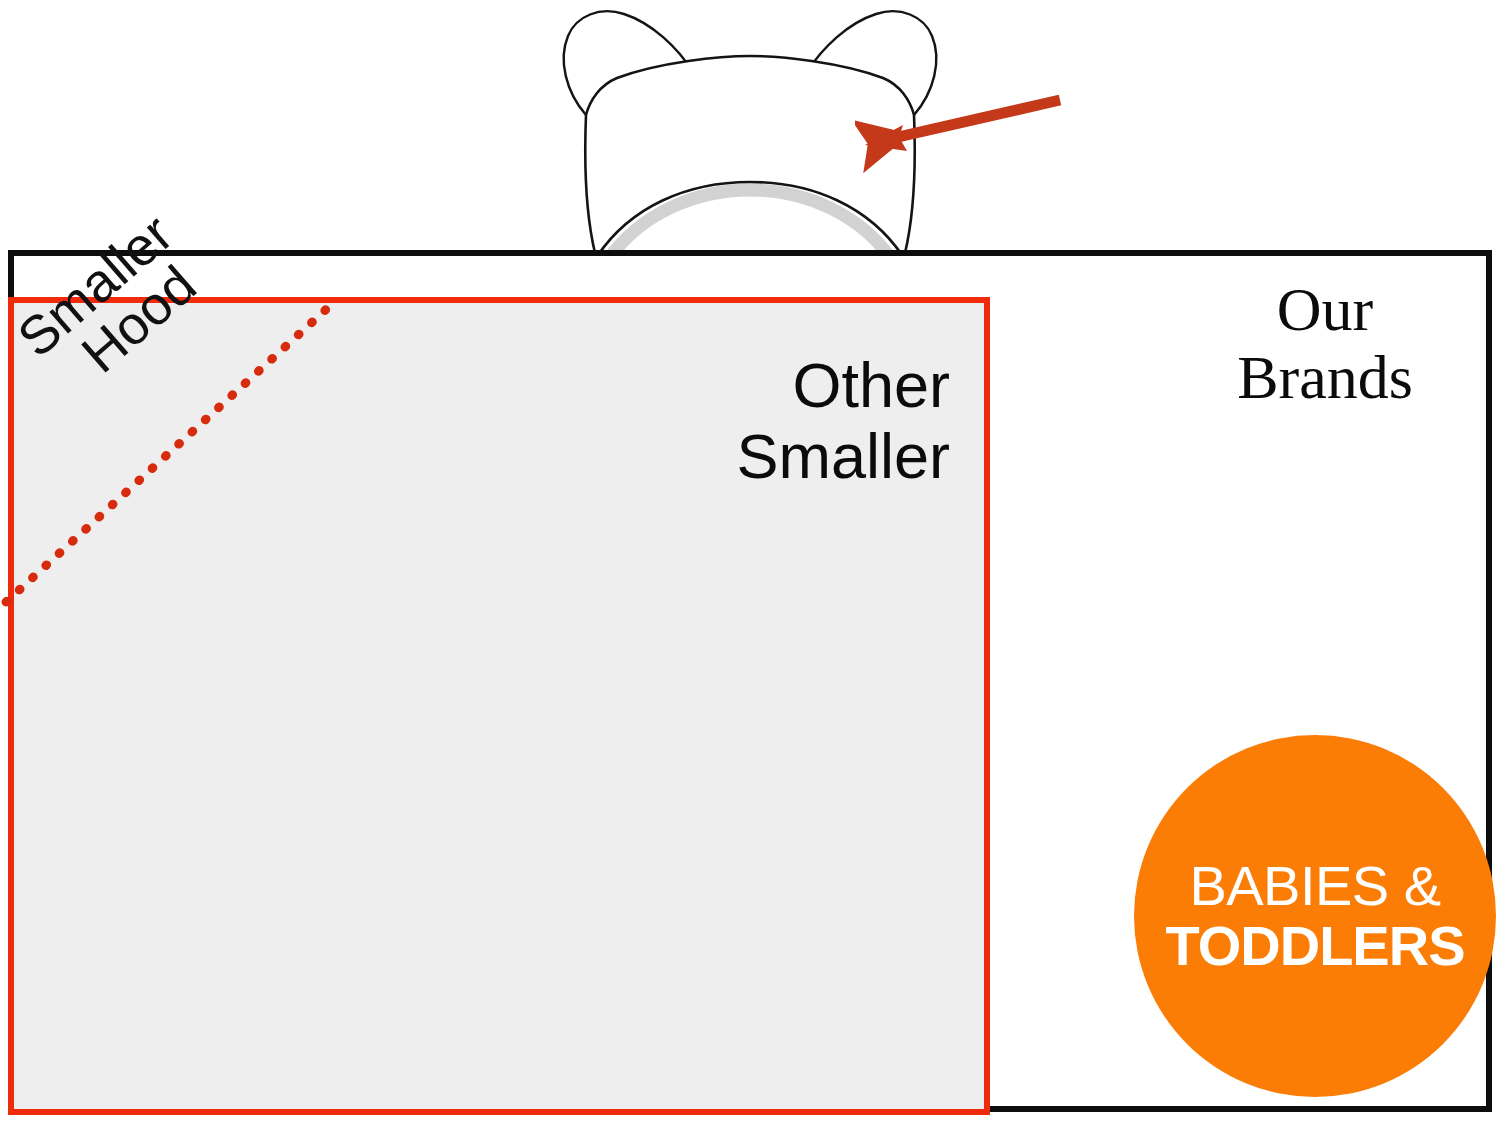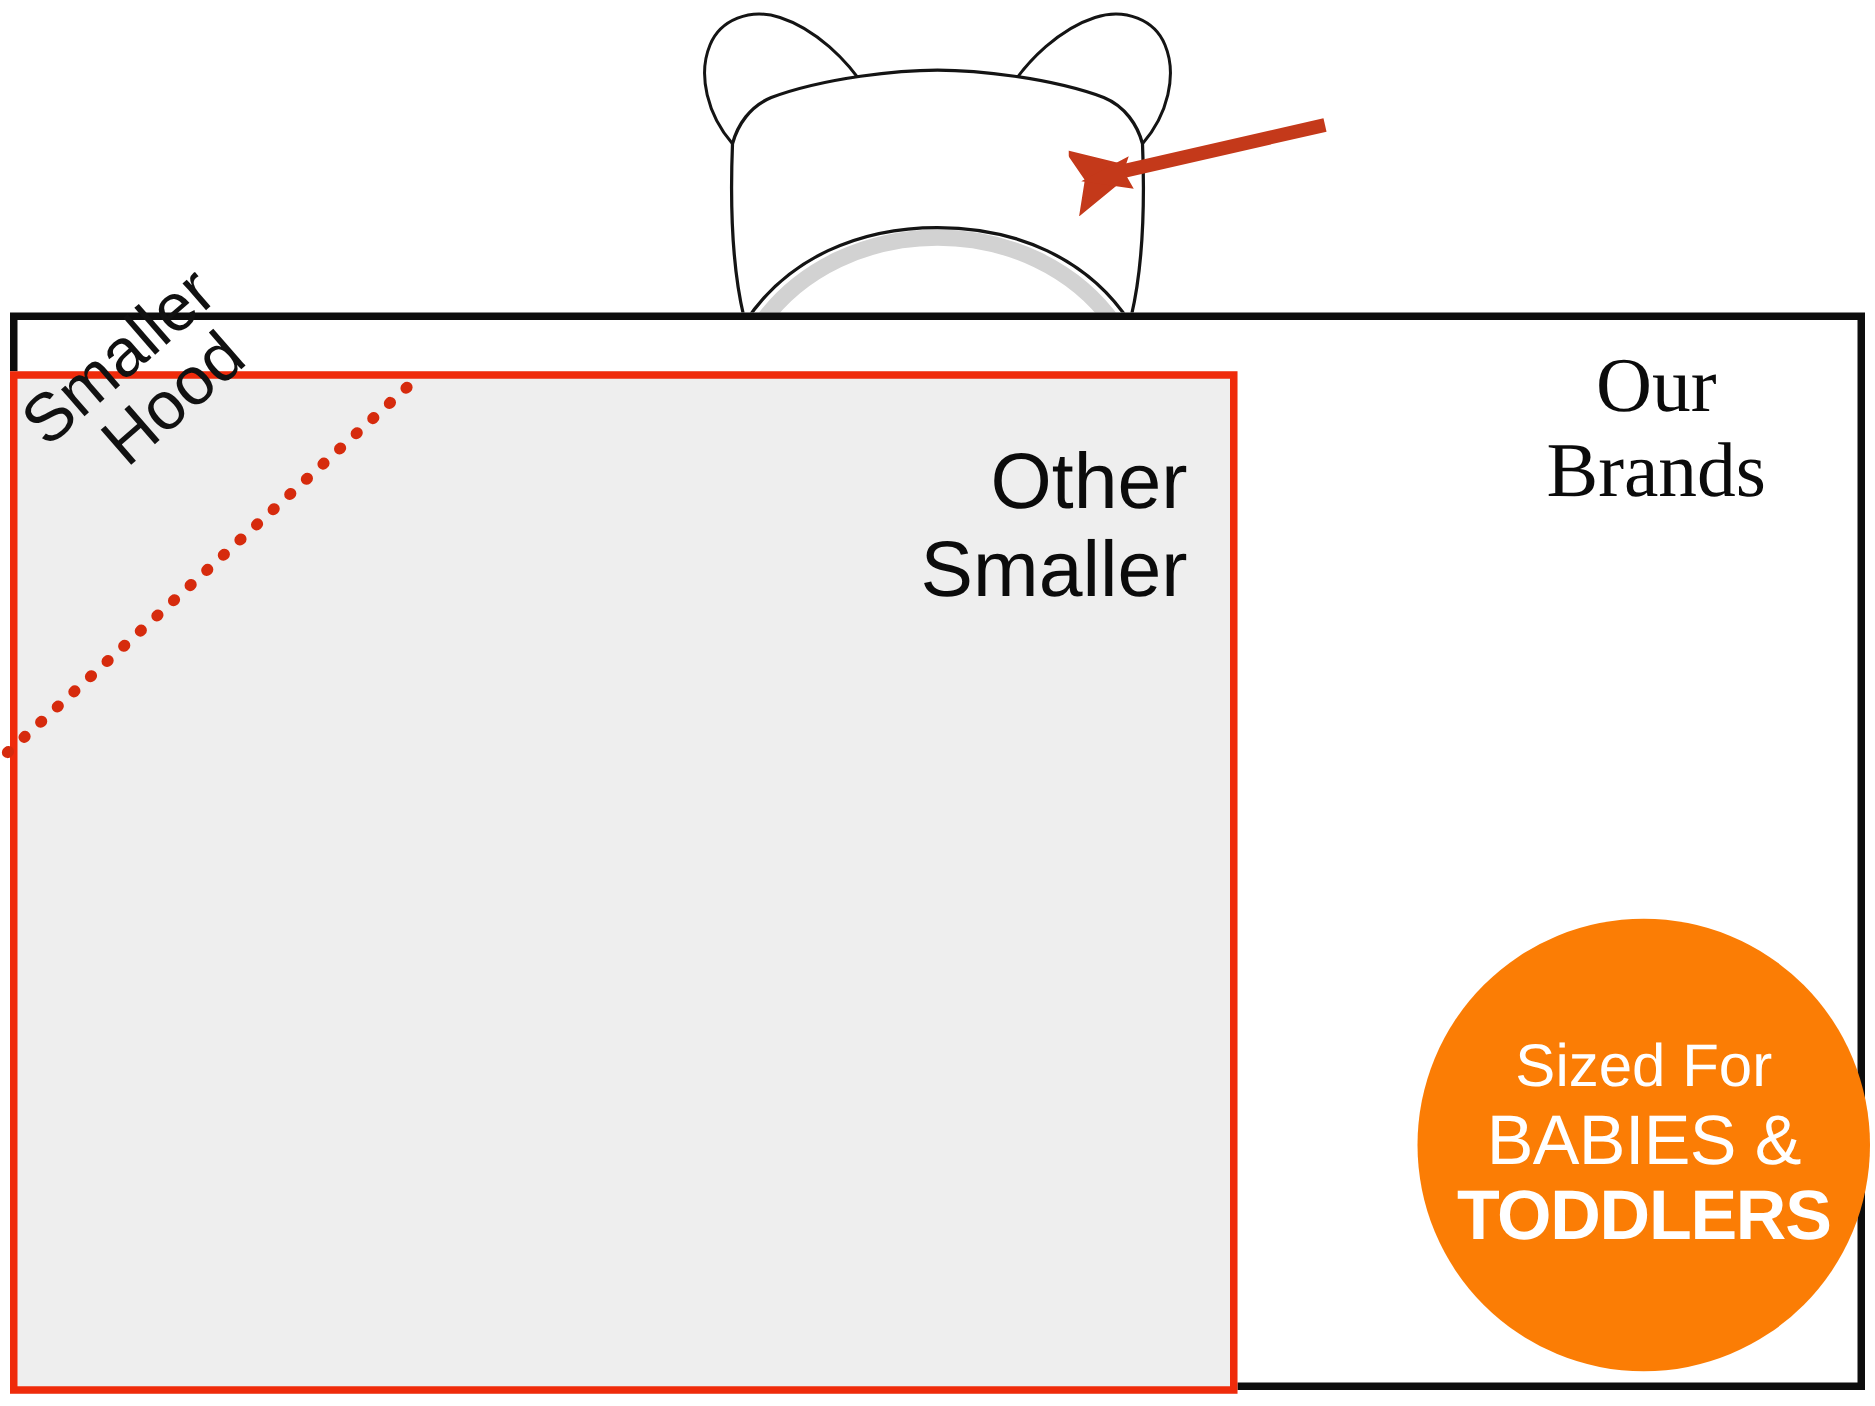--- a/index.html
+++ b/index.html
@@ -213,18 +213,17 @@
     <div>Other</div>
     <div>Smaller</div>
   </div>
 
   <div id="our-larger-towel-label">
     <div>Our</div>
     <div>Brands</div>
   </div>
 
   <div id="sized-for-badge">
-    <div class="badge-line-1">Sized For</div>
     <div class="badge-line-2">BABIES &amp;</div>
     <div class="badge-line-3">TODDLERS</div>
   </div>
 
 </div>
 
 </body></html>

